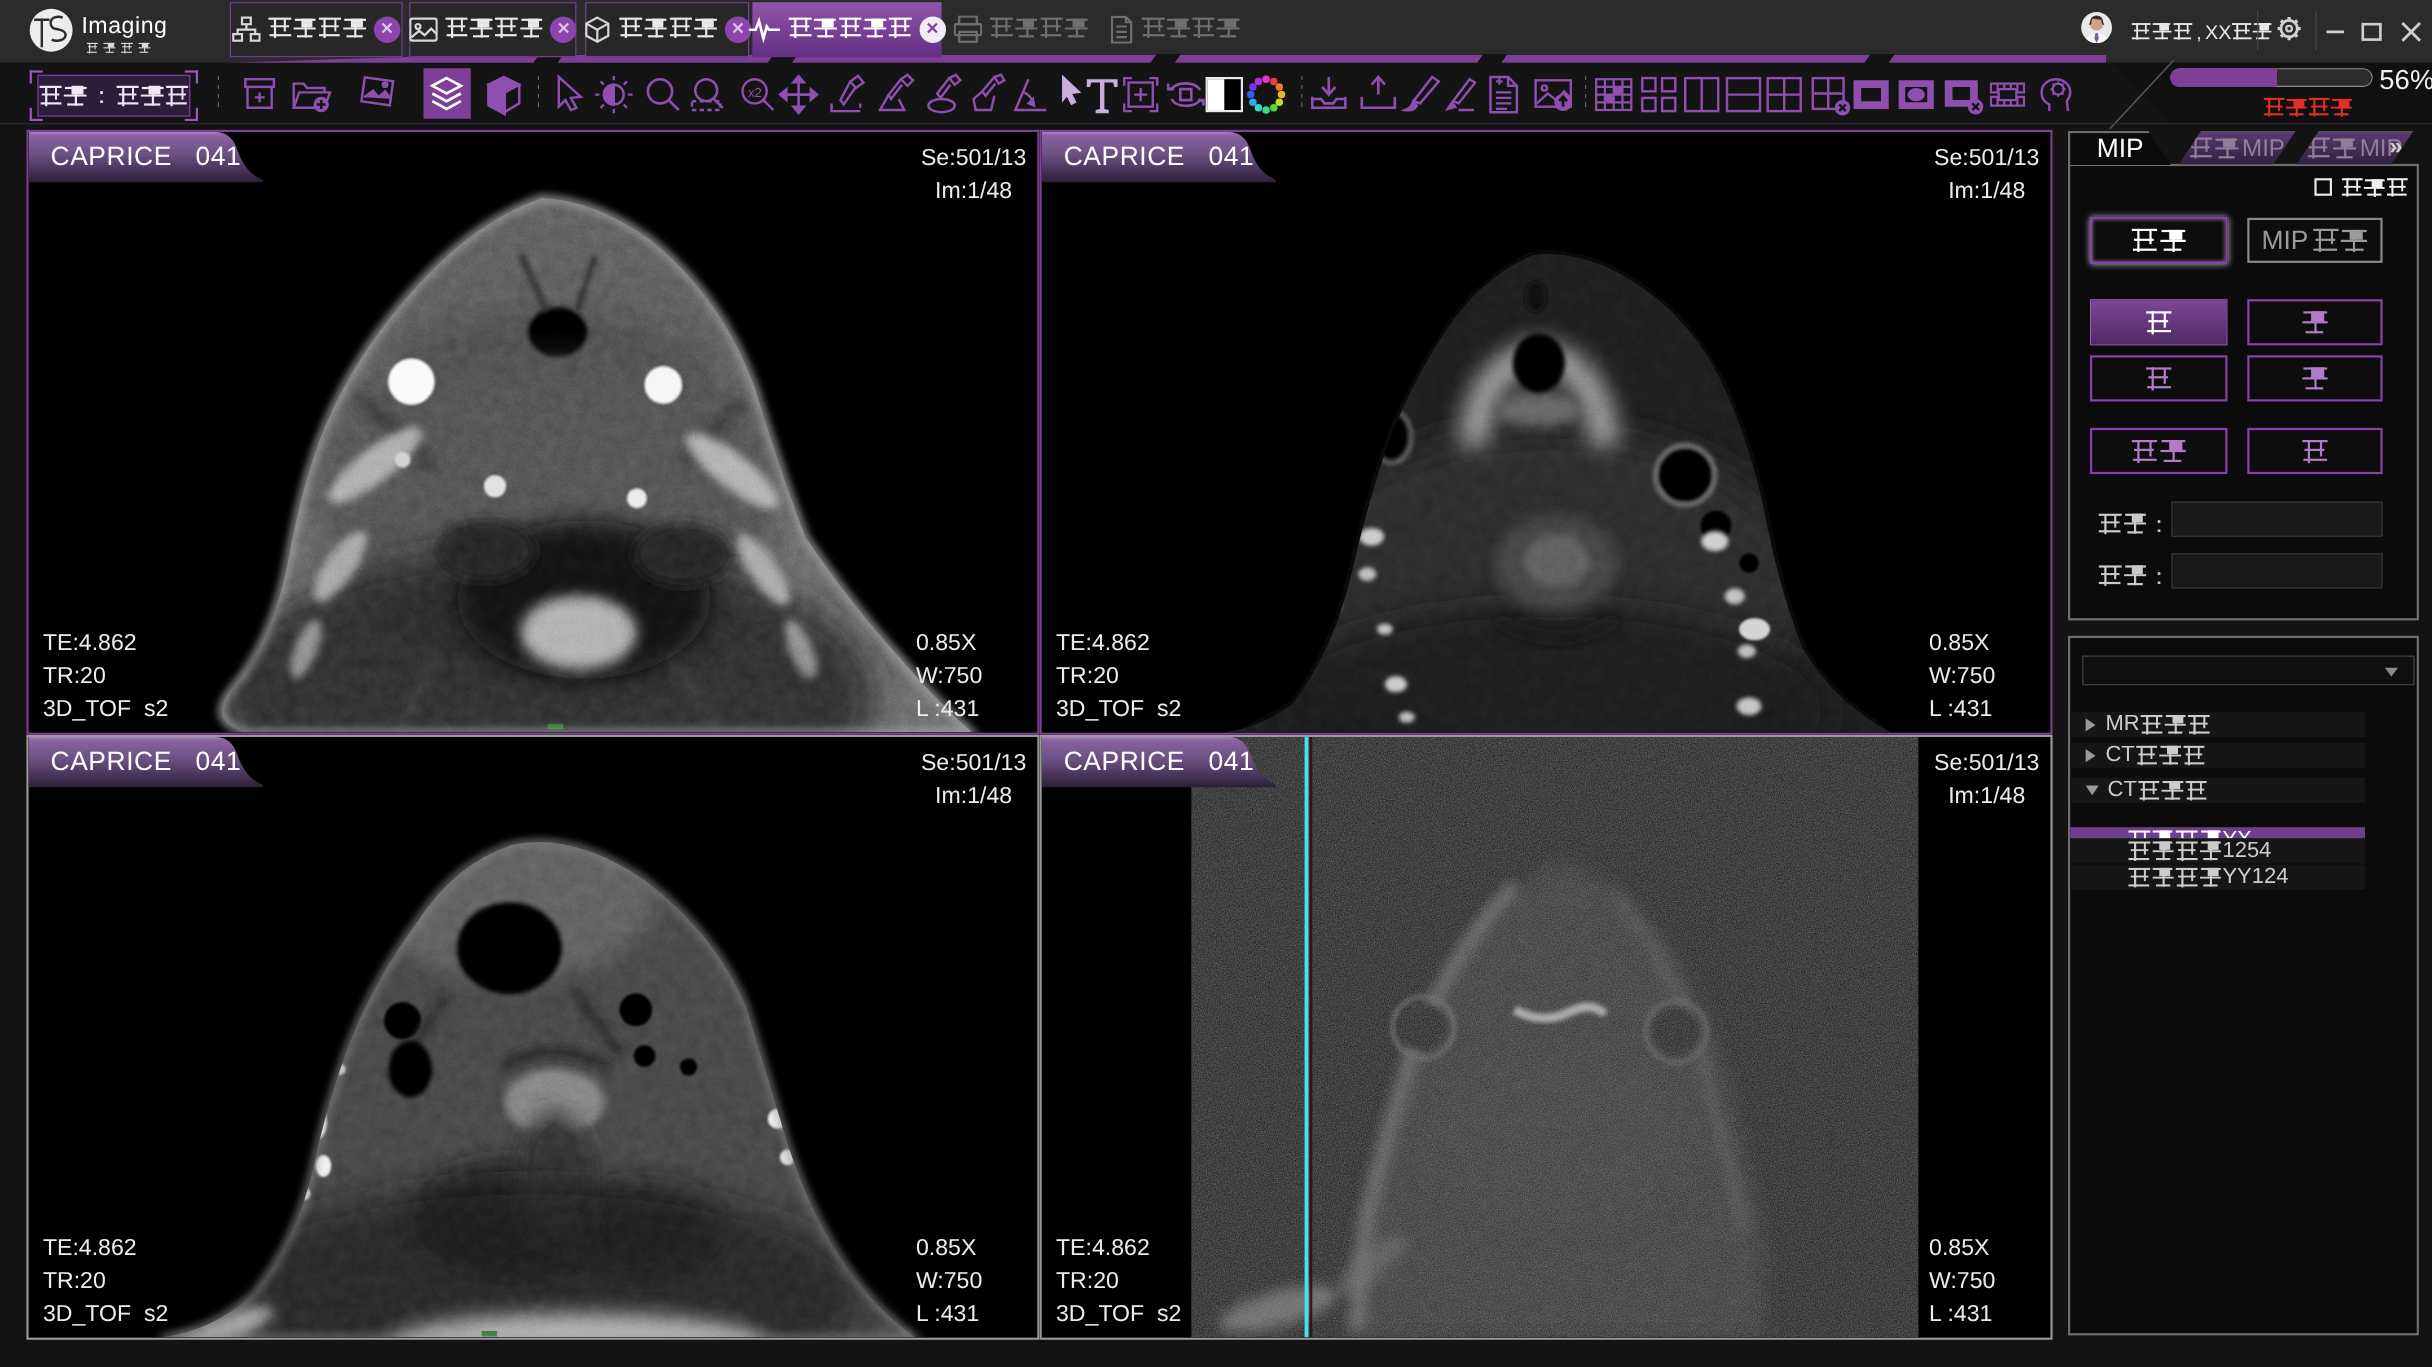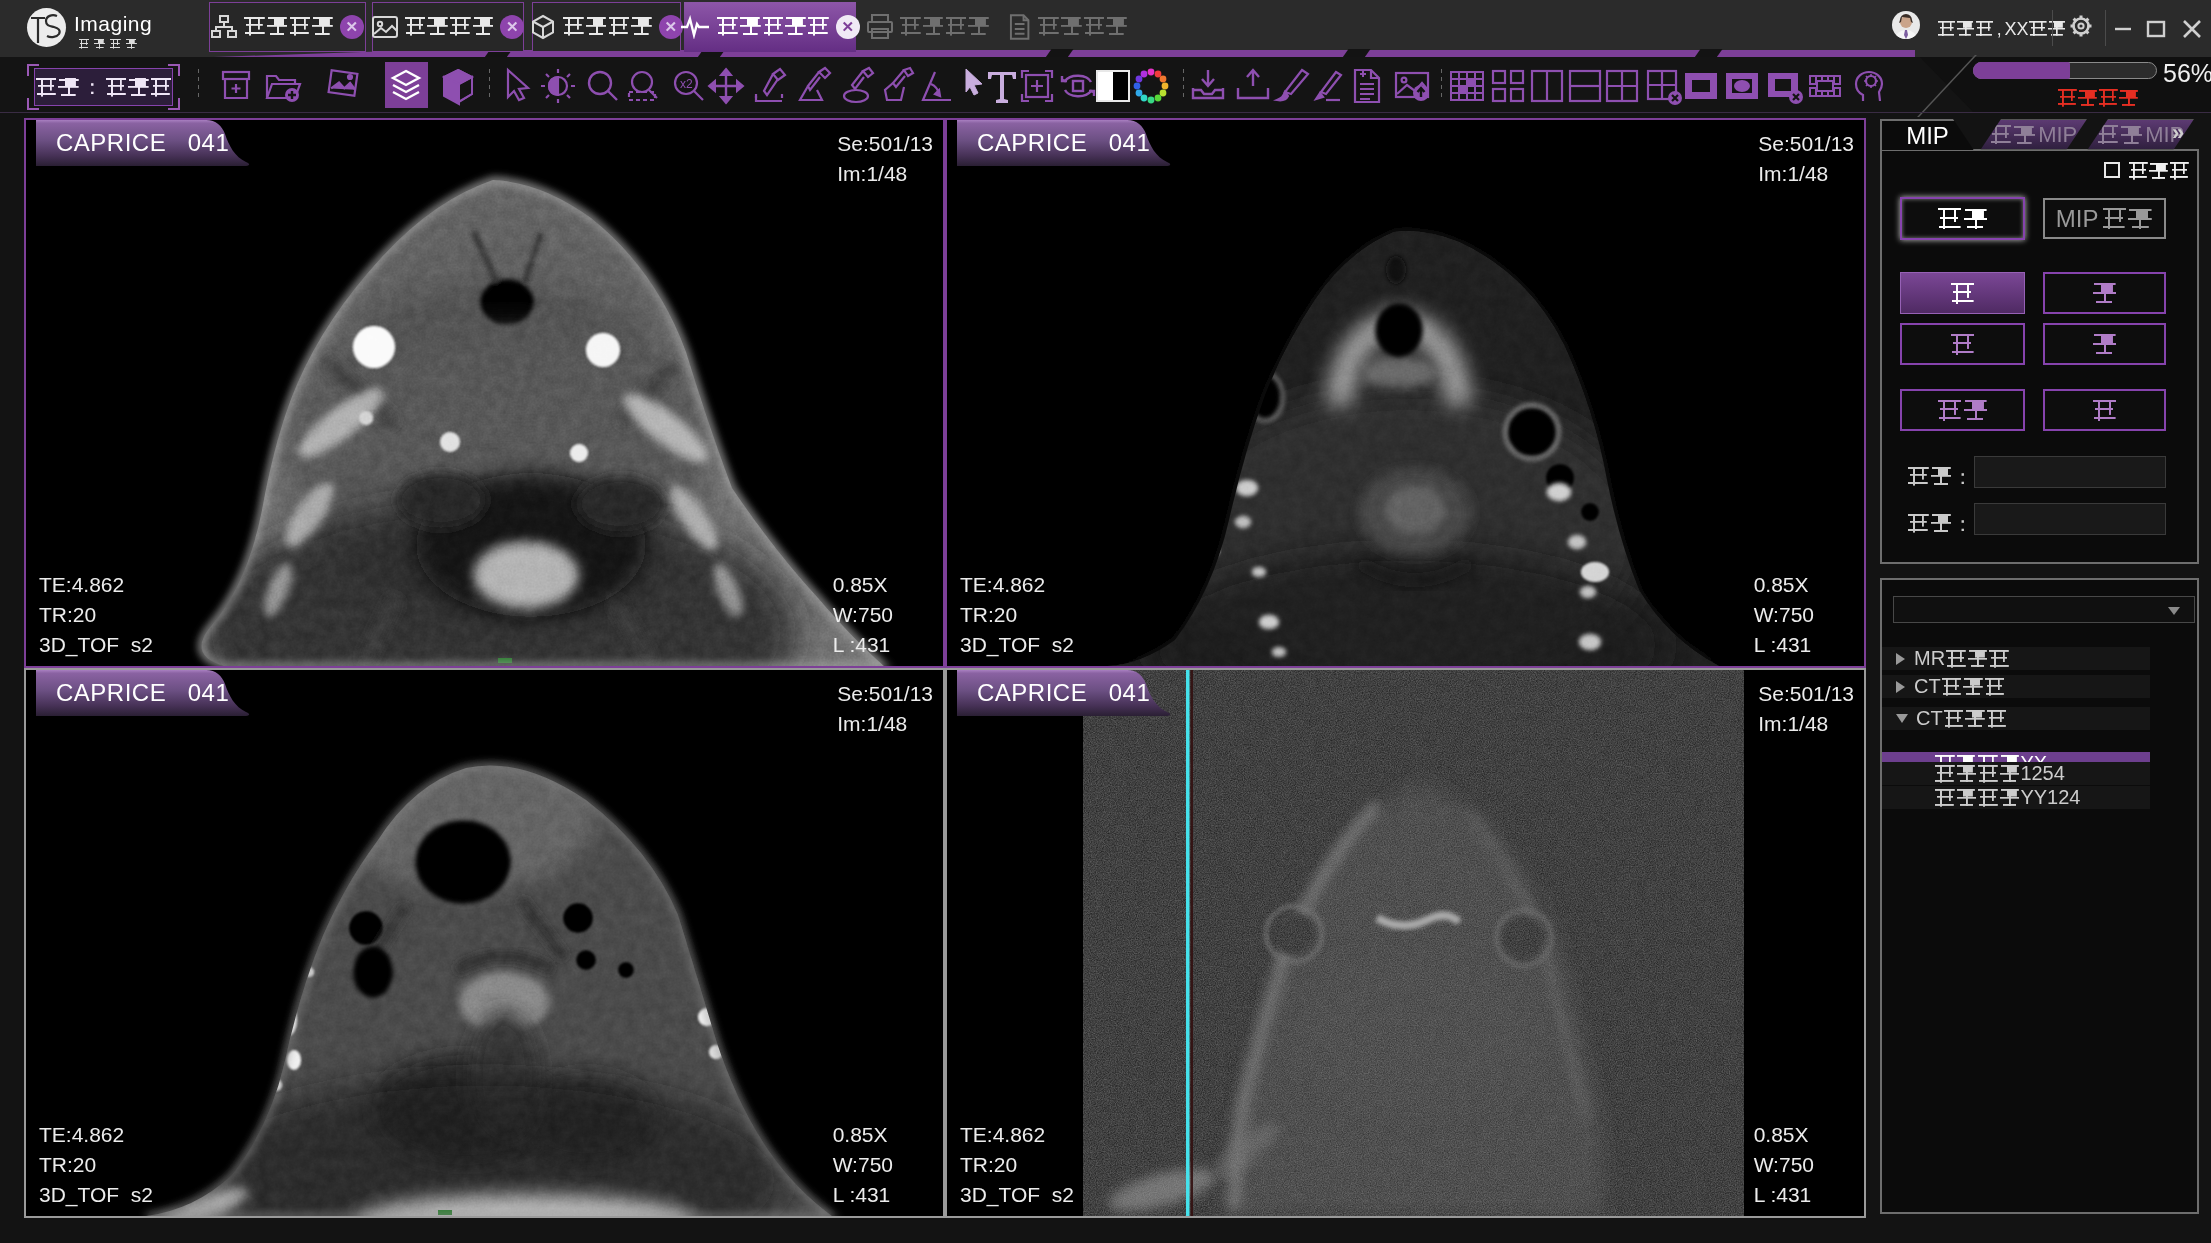--- a/index.html
+++ b/index.html
@@ -52,23 +52,23 @@
 #perr{left:2057px;top:31px;color:#e62e22;font-size:19px;--g:#e62e22}
 
 .vp{overflow:hidden;background:#000}
 .vpt{border:2px solid #7d3f98}
 .vpb{border:2px solid #9a9a9a}
 #vp1{left:24px;top:118px;width:921px;height:550px}
 #vp2{left:945px;top:118px;width:921px;height:550px}
 #vp3{left:24px;top:668px;width:921px;height:550px}
 #vp4{left:945px;top:668px;width:921px;height:550px}
 .vp svg.mri{position:absolute;left:0;top:0}
-.captab{position:absolute;left:10px;top:0}
+.captab{position:absolute;left:0;top:0}
 .capt{position:absolute;left:20px;top:9px;color:#fff;font-size:24px;letter-spacing:0.5px}
-.otr{position:absolute;right:10px;top:9px;color:#ececec;font-size:21px;line-height:30px;text-align:left}
+.otr{position:absolute;right:10px;top:9px;color:#ececec;font-size:21px;line-height:30px;text-align:center}
 .obl{position:absolute;left:13px;bottom:6px;color:#ececec;font-size:21px;line-height:30px}
 .obr{position:absolute;right:50px;bottom:6px;color:#ececec;font-size:21px;line-height:30px;text-align:left}
 
 #rpanel{left:1880px;top:118px;width:319px;height:1100px}
 .box{position:absolute;border:2px solid #6e6e6e;background:#0b0b0b}
 #mipbox{left:0;top:31px;width:319px;height:415px}
 #treebox{left:0;top:460px;width:319px;height:636px}
 .rtab{position:absolute;top:1px;height:31px;font-size:24px;display:flex;align-items:center;justify-content:center}
 #rtab1{left:0;width:95px;background:#0b0b0b;border:2px solid #6e6e6e;border-bottom:none;color:#fff;
  clip-path:polygon(0 0,73px 0,95px 33px,0 33px)}

